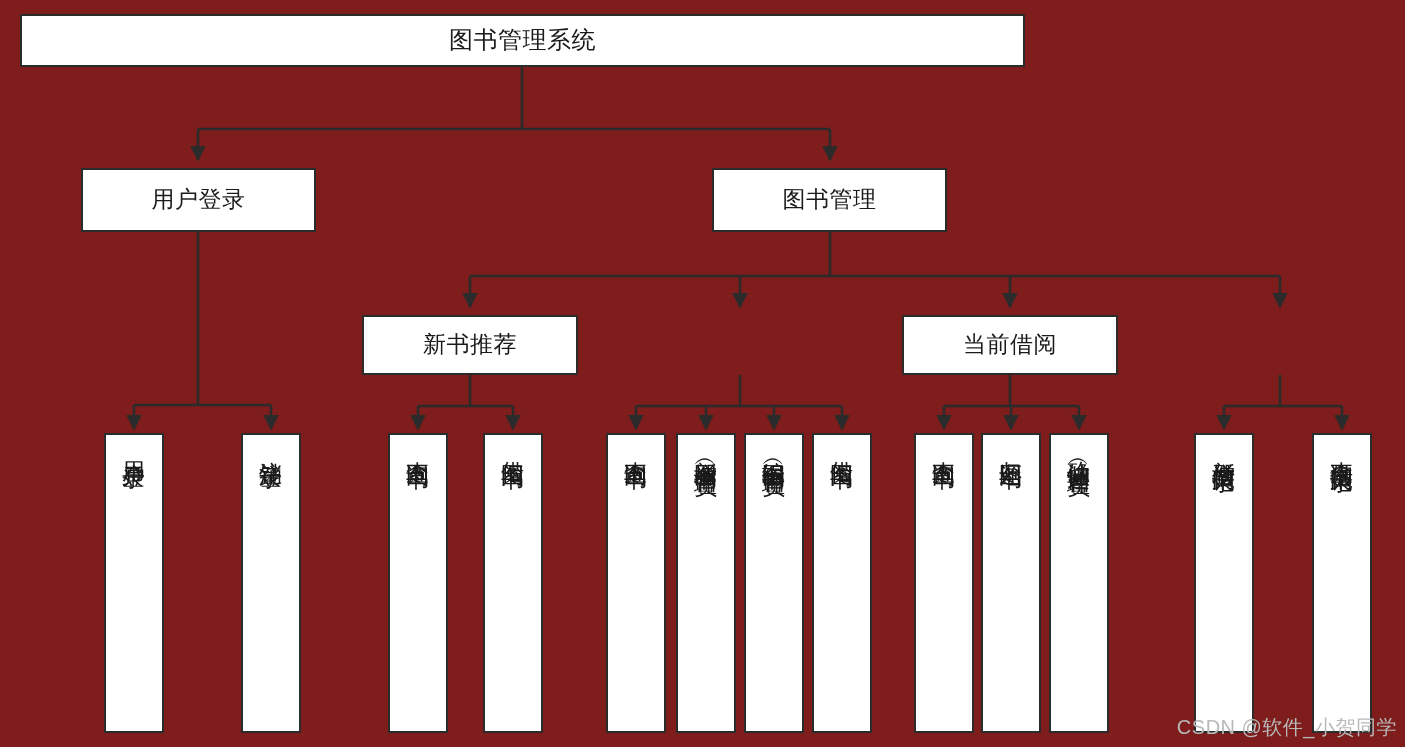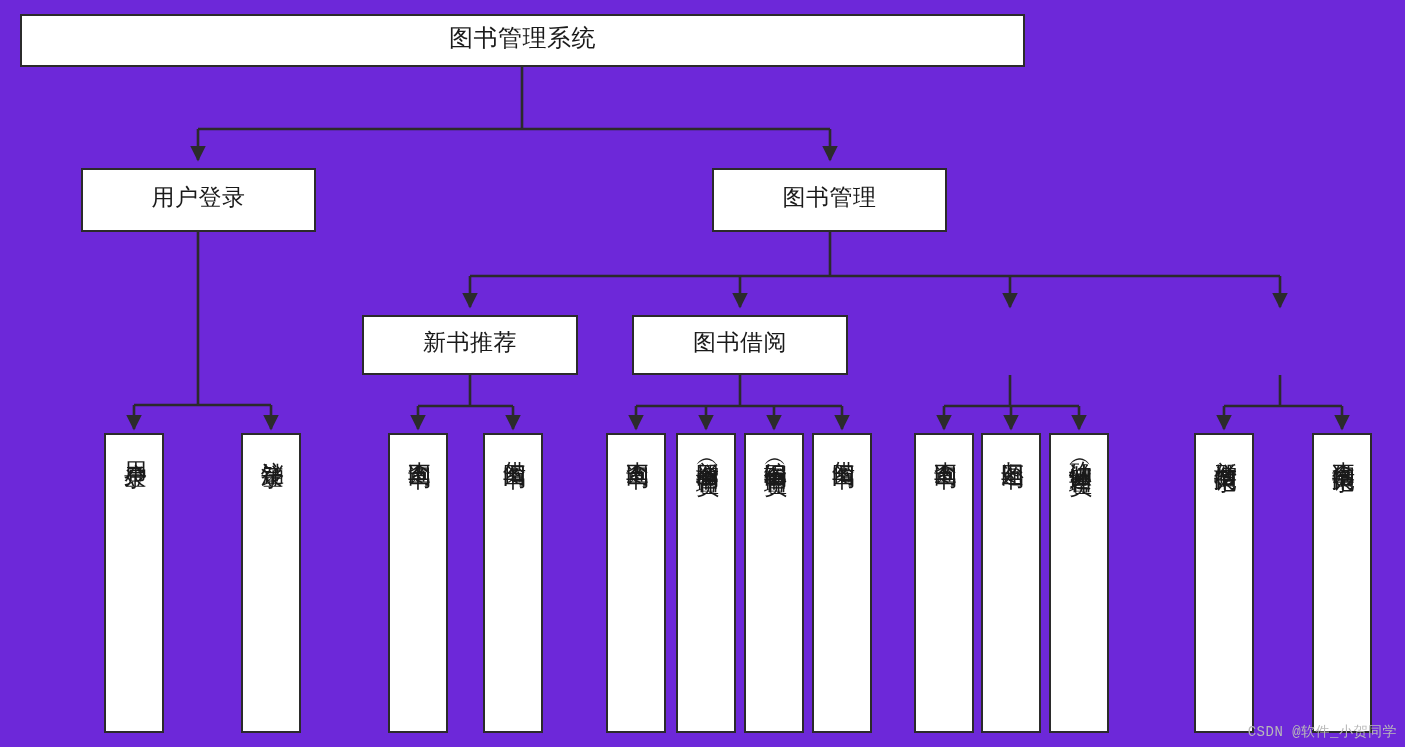--- a/index.html
+++ b/index.html
@@ -7,23 +7,22 @@
     padding: 0;
     background: #ffffff;
   }
   body {
     font-family: "Liberation Sans", "DejaVu Sans", sans-serif;
   }
   #canvas {
     position: relative;
     width: 1405px;
     height: 747px;
-    background: #6d28d9;
+    background: #7f1d1d;
     overflow: hidden;
-    font-family: Liberation Mono, monospace;
   }
   #edges {
     position: absolute;
     left: 0;
     top: 0;
     width: 1405px;
     height: 747px;
   }
   .node {
     position: absolute;
@@ -60,21 +59,21 @@
     text-orientation: upright;
     font-size: 23px;
     line-height: 1.05;
     letter-spacing: 2px;
     white-space: nowrap;
   }
   #watermark {
     position: absolute;
     right: 8px;
     bottom: 6px;
-    font-size: 14px;
+    font-size: 20px;
     color: #b9b9b9;
     letter-spacing: 0.5px;
     user-select: none;
     white-space: nowrap;
   }
 </style>
 </head>
 <body>
 
 <div id="canvas">
@@ -136,22 +135,22 @@
   <div class="node horiz" style="left:81px; top:168px; width:235px; height:64px;">
     <span class="label">用户登录</span>
   </div>
   <div class="node horiz" style="left:362px; top:315px; width:216px; height:60px;">
     <span class="label">新书推荐</span>
   </div>
 
   <div class="node horiz" style="left:712px; top:168px; width:235px; height:64px;">
     <span class="label">图书管理</span>
   </div>
-  <div class="node horiz" style="left:632px; top:315px; width:216px; height:60px;">
-    <span class="label">图书借阅</span>
+  <div class="node horiz" style="left:902px; top:315px; width:216px; height:60px;">
+    <span class="label">当前借阅</span>
   </div>
 
   <div class="node vert" style="left:104px; top:433px; width:60px; height:300px;">
     <span class="label">用户登录</span>
   </div>
   <div class="node vert" style="left:241px; top:433px; width:60px; height:300px;">
     <span class="label">注销登录</span>
   </div>
 
   <div class="node vert" style="left:388px; top:433px; width:60px; height:300px;">

